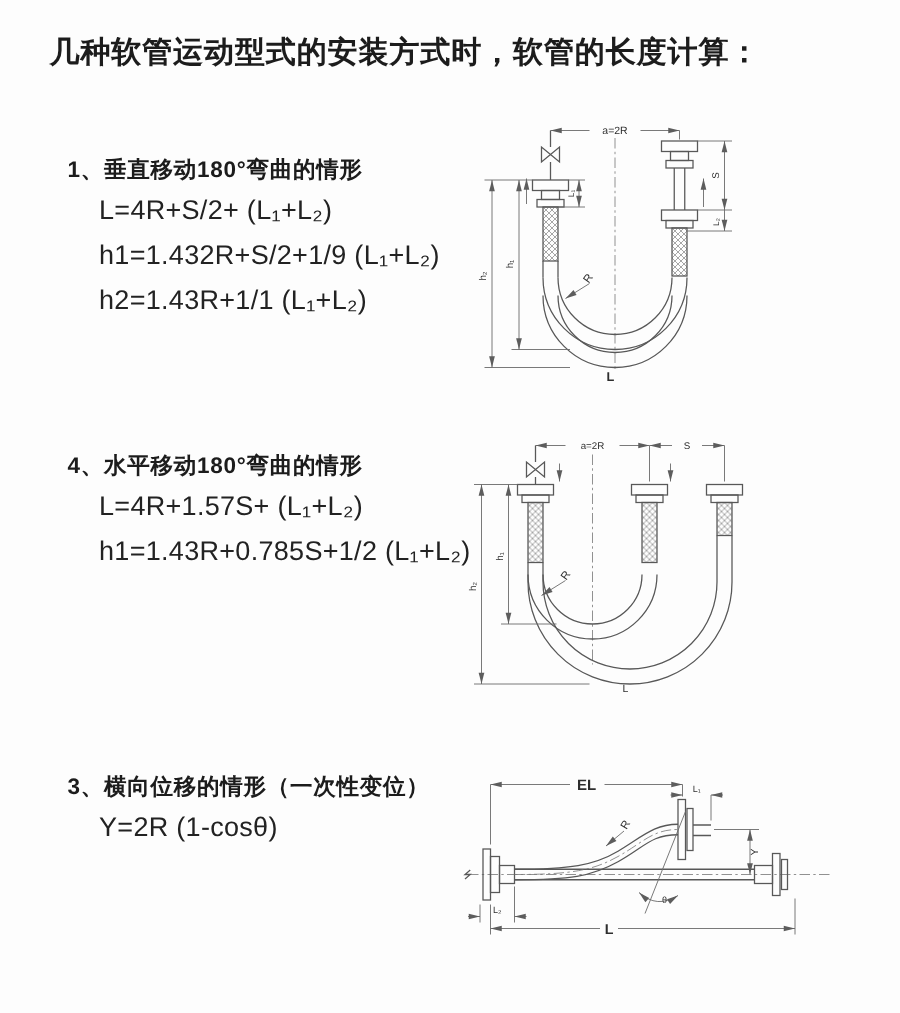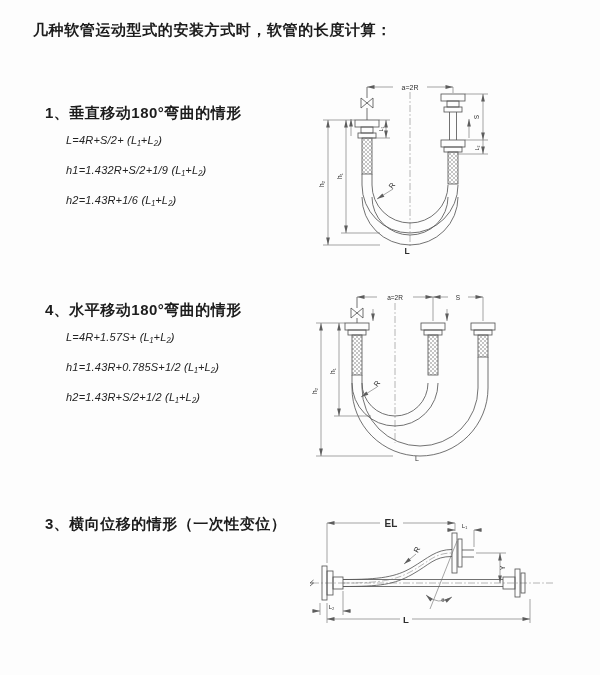--- a/index.html
+++ b/index.html
@@ -3,30 +3,30 @@
 <meta charset="utf-8">
 <style>
   html,body{margin:0;padding:0;}
   body{
     width:600px;height:675px;position:relative;overflow:hidden;
     background:#fdfdfd;color:#1c1c1c;
     font-family:"Liberation Sans","DejaVu Sans",sans-serif;
   }
   .page-title{
     position:absolute;left:33px;top:21px;
-    font-size:15px;font-weight:700;letter-spacing:.6px;white-space:nowrap;
+    font-size:20px;font-weight:700;letter-spacing:.6px;white-space:nowrap;
   }
   .section{position:absolute;left:45px;}
   #section-1{top:104px;}
   #section-2{top:301px;}
   #section-3{top:515px;}
   .sec-heading{font-size:15px;font-weight:700;letter-spacing:.5px;white-space:nowrap;}
   .formula{
-    font-size:11px;font-weight:400;margin-left:21px;margin-top:0;
-    line-height:30px;white-space:nowrap;letter-spacing:.2px;color:#222;font-style:italic;
+    font-size:18px;font-weight:400;margin-left:21px;margin-top:0;
+    line-height:30px;white-space:nowrap;letter-spacing:.2px;color:#222;
   }
   .formulas{margin-top:2px;}
   .diagram{position:absolute;}
   #diagram-1{left:308px;top:72px;width:287px;height:187px;}
   #diagram-2{left:303px;top:283px;width:292px;height:180px;}
   #diagram-3{left:300px;top:505px;width:300px;height:158px;}
   svg{display:block;}
   svg text{fill:#2e2e2e;font-family:"Liberation Sans","DejaVu Sans",sans-serif;}
   .pipe{stroke:#585858;stroke-width:.85;fill:none;}
   .braid{stroke:#585858;stroke-width:.85;}
@@ -36,36 +36,36 @@
 </head>
 <body>
 
 <div class="page-title">几种软管运动型式的安装方式时，软管的长度计算：</div>
 
 <div class="section" id="section-1">
   <div class="sec-heading">1、垂直移动180°弯曲的情形</div>
   <div class="formulas">
     <div class="formula">L=4R+S/2+ (L₁+L₂)</div>
     <div class="formula">h1=1.432R+S/2+1/9 (L₁+L₂)</div>
-    <div class="formula">h2=1.43R+1/6 (L₁+L₂)</div>
+    <div class="formula">h2=1.43R+1/1 (L₁+L₂)</div>
   </div>
 </div>
 
 <div class="section" id="section-2">
   <div class="sec-heading">4、水平移动180°弯曲的情形</div>
   <div class="formulas">
     <div class="formula">L=4R+1.57S+ (L₁+L₂)</div>
     <div class="formula">h1=1.43R+0.785S+1/2 (L₁+L₂)</div>
-    <div class="formula">h2=1.43R+S/2+1/2 (L₁+L₂)</div>
   </div>
 </div>
 
 <div class="section" id="section-3">
   <div class="sec-heading">3、横向位移的情形（一次性变位）</div>
   <div class="formulas">
+    <div class="formula">Y=2R (1-cosθ)</div>
   </div>
 </div>
 
 <div class="diagram" id="diagram-1">
 <svg width="287" height="187" viewBox="0 0 287 187">
   <defs>
     <marker id="d1a" markerWidth="9" markerHeight="6" refX="8.3" refY="3" orient="auto-start-reverse" markerUnits="userSpaceOnUse">
       <path d="M8.3,3 L0.8,1.1 L0.8,4.9 Z" fill="#5d5d5d"></path>
     </marker>
     <pattern id="d1h" width="4" height="4" patternUnits="userSpaceOnUse">

